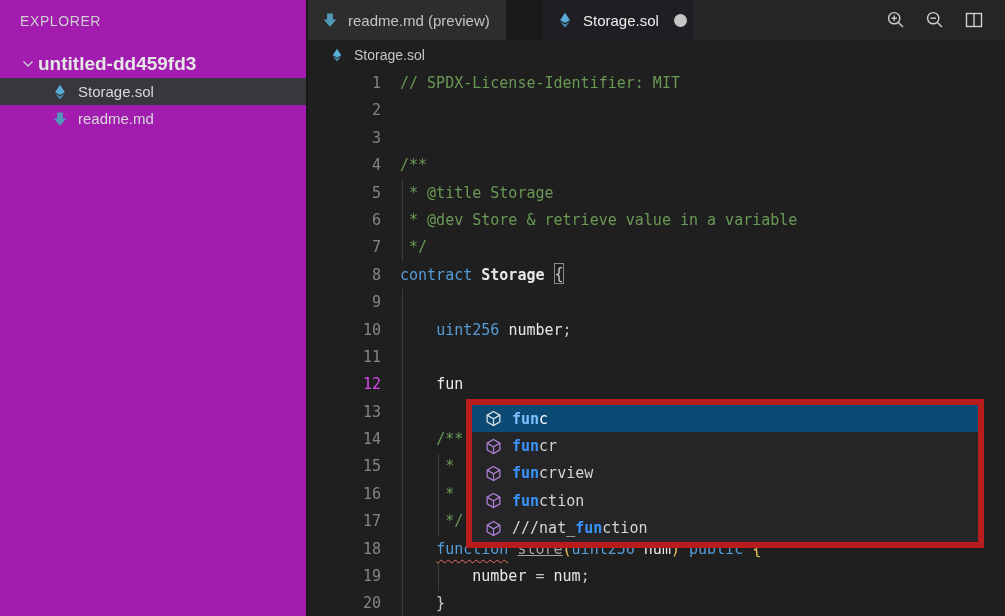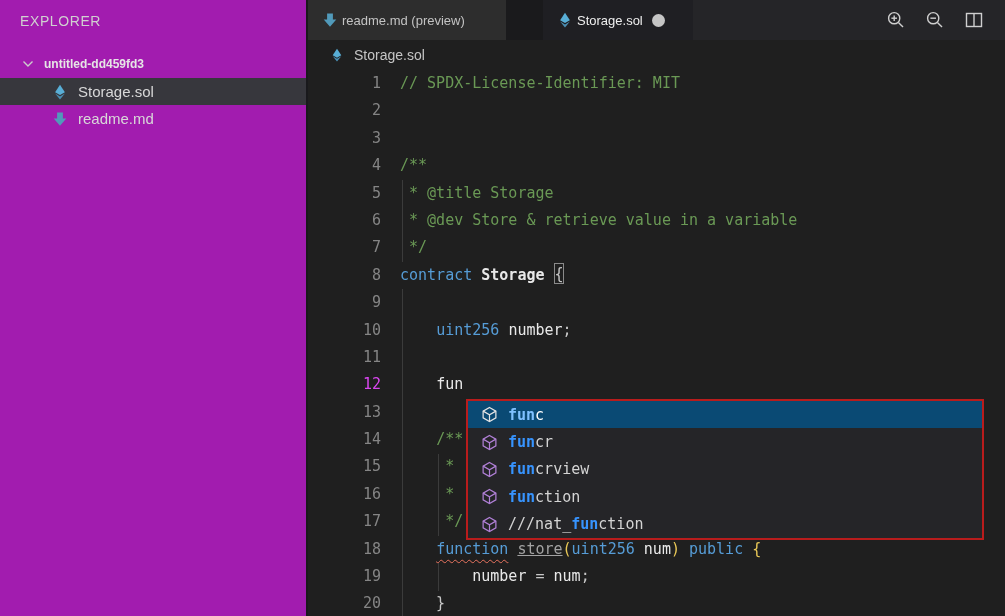--- a/index.html
+++ b/index.html
@@ -7,34 +7,34 @@
   body {
     width:1005px; height:616px; overflow:hidden; position:relative;
     background:#1f1f1f; font-family:"Liberation Sans", sans-serif;
     -webkit-font-smoothing:antialiased;
   }
   .app { display:flex; width:100%; height:100%; }
 
   
   #sidebar { width:306px; flex:none; background:#a21caf; color:#cccccc; }
   .sb-title { padding:13px 0 0 20px; font-size:14px; letter-spacing:.6px; color:#d0d0d0; }
-  .folder-row { margin-top:21px; height:28px; display:flex; align-items:center; gap:6px;
-                color:#e6e6e6; font-weight:bold; font-size:12px; cursor:default; }
+  .folder-row { margin-top:21px; height:28px; display:flex; align-items:center; 
+                color:#e6e6e6; font-weight:bold; font-size:19px; cursor:default; }
   .folder-row .chev { margin-left:20px; width:18px; height:18px; flex:none; display:flex; align-items:center; }
   .file-row { height:27px; display:flex; align-items:center; gap:9px; padding-left:52px;
               font-size:15px; color:#d8d8d8; cursor:default; }
   .file-row.selected { background:#37373d; }
   .ficon { width:17px; height:17px; flex:none; display:flex; align-items:center; }
 
   
   #main { flex:1; display:flex; flex-direction:column; background:#1f1f1f;
           border-left:2px solid #19191c; }
 
   .tabbar { height:40px; flex:none; display:flex; background:#252528; align-items:stretch; }
-  .tab { display:flex; align-items:center; gap:3px; padding:8px 14px; font-size:13px; }
+  .tab { display:flex; align-items:center; gap:9px; padding:8px 14px; font-size:15px; }
   .tab.inactive { width:198px; background:#2d2d2d; color:#c3c3c3; }
   .tab-gap { width:37px; background:#1a1a1c; }
   .tab.active { width:150px; background:#1f1f23; color:#eeeeee; }
   .mod-dot { width:13px; height:13px; border-radius:50%; background:#c5c5c5; margin-left:6px; flex:none; }
   .tab-actions { margin-left:auto; display:flex; align-items:center; gap:17px; padding-right:20px; }
   .act { width:22px; height:22px; display:flex; align-items:center; justify-content:center; cursor:pointer; }
 
   .breadcrumb { height:30px; flex:none; display:flex; align-items:center; gap:9px;
                 padding-left:22px; font-size:14px; color:#c5c5c5; background:#1f1f1f; }
   .bicon { width:15px; height:15px; display:flex; align-items:center; }
@@ -59,21 +59,21 @@
          border:1px solid #8a8a8a; vertical-align:middle; margin-top:-3px; }
 
   .guide { position:absolute; width:1px; background:#3b3b3b; z-index:0; }
   #g1 { left:94px;  top:109.6px; height:82.2px; }
   #g2 { left:94px;  top:219.2px; height:328.8px; }
   #g3 { left:130px; top:383.6px; height:82.2px; }
   #g4 { left:130px; top:493.2px; height:27.4px; }
 
   
   .suggest { position:absolute; left:466px; top:399px; width:518px; z-index:10;
-             background:#252528; border:2px solid #b91c1c;
+             background:#252528; border:6px solid #b91c1c;
              font-family:"DejaVu Sans Mono", monospace; font-size:15px; }
   .srow { height:27.4px; display:flex; align-items:center; gap:10px; padding-left:13px;
           color:#d4d4d4; cursor:pointer; }
   .srow.sel { background:#0a4a74; color:#ffffff; }
   .sicon { width:17px; height:17px; flex:none; display:flex; align-items:center; }
   .smatch { color:#3794ff; font-weight:bold; }
   .srow.sel .smatch { color:#7fc1ff; }
   .slbl { white-space:pre; }
 </style>
 </head>

